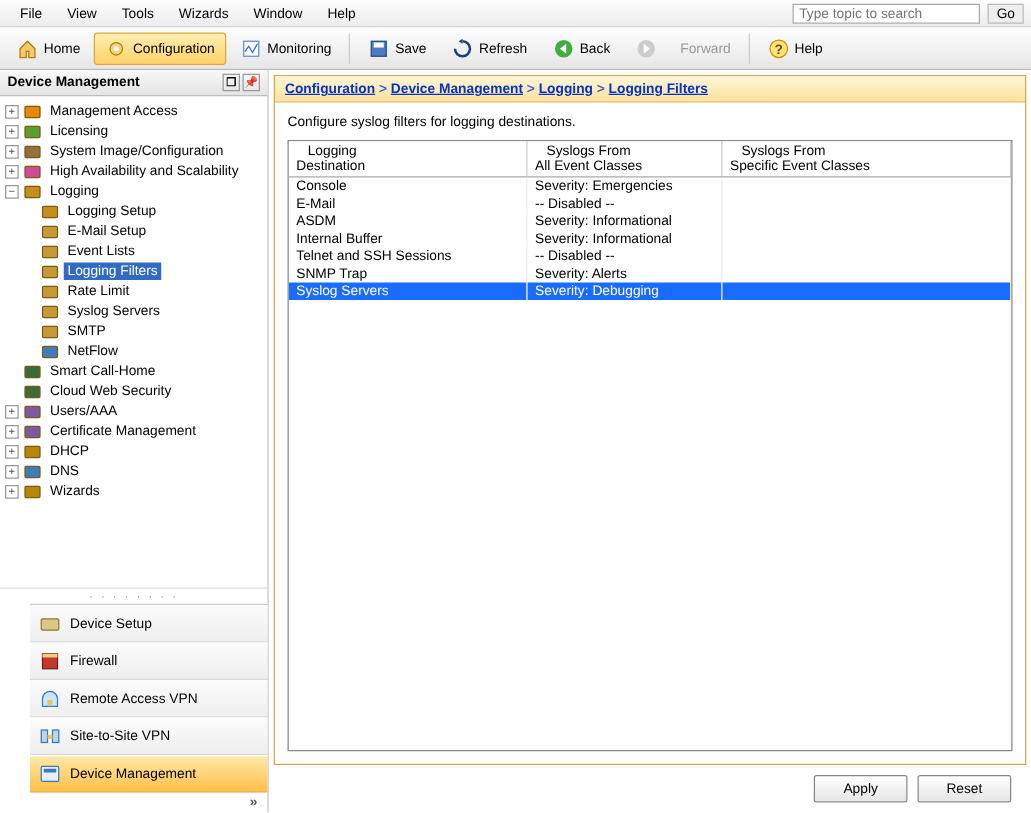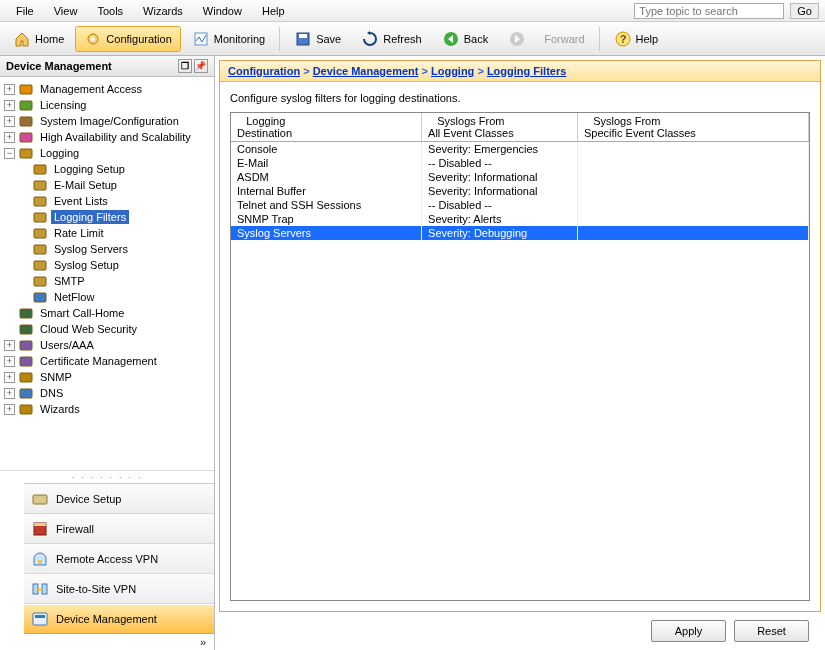--- a/index.html
+++ b/index.html
@@ -269,29 +269,20 @@
           </span>
           <span class="lbl">Syslog Servers</span>
         </div>
         <div class="tn ind1">
           <span class="noexp"></span>
           <span class="ico">
             <svg width="14" height="14">
               <rect x="1" y="3" width="12" height="9" rx="1" fill="#c49a34" stroke="#7a5a10"></rect>
             </svg>
           </span>
-          <span class="lbl">Syslog Setup</span>
-        </div>
-        <div class="tn ind1">
-          <span class="noexp"></span>
-          <span class="ico">
-            <svg width="14" height="14">
-              <rect x="1" y="3" width="12" height="9" rx="1" fill="#c49a34" stroke="#7a5a10"></rect>
-            </svg>
-          </span>
           <span class="lbl">SMTP</span>
         </div>
         <div class="tn ind1">
           <span class="noexp"></span>
           <span class="ico">
             <svg width="14" height="14">
               <rect x="1" y="3" width="12" height="9" rx="1" fill="#3f7bbf" stroke="#7a5a10"></rect>
             </svg>
           </span>
           <span class="lbl">NetFlow</span>
@@ -332,21 +323,21 @@
           </span>
           <span class="lbl">Certificate Management</span>
         </div>
         <div class="tn">
           <span class="exp">+</span>
           <span class="ico">
             <svg width="14" height="14">
               <rect x="1" y="3" width="12" height="9" rx="1" fill="#b8860b" stroke="#7a5a10"></rect>
             </svg>
           </span>
-          <span class="lbl">SNMP</span>
+          <span class="lbl">DHCP</span>
         </div>
         <div class="tn">
           <span class="exp">+</span>
           <span class="ico">
             <svg width="14" height="14">
               <rect x="1" y="3" width="12" height="9" rx="1" fill="#3f7bbf" stroke="#7a5a10"></rect>
             </svg>
           </span>
           <span class="lbl">DNS</span>
         </div>

